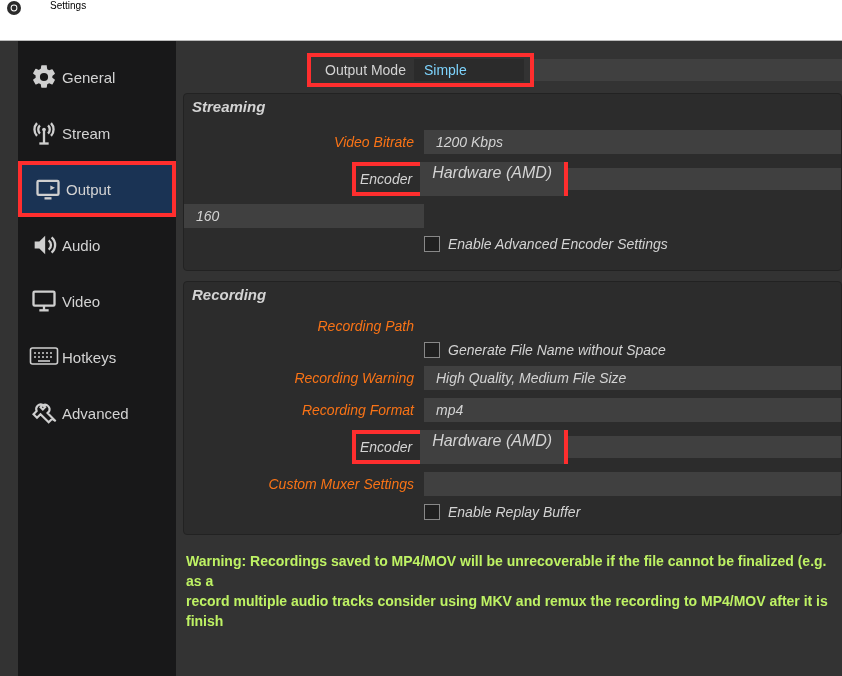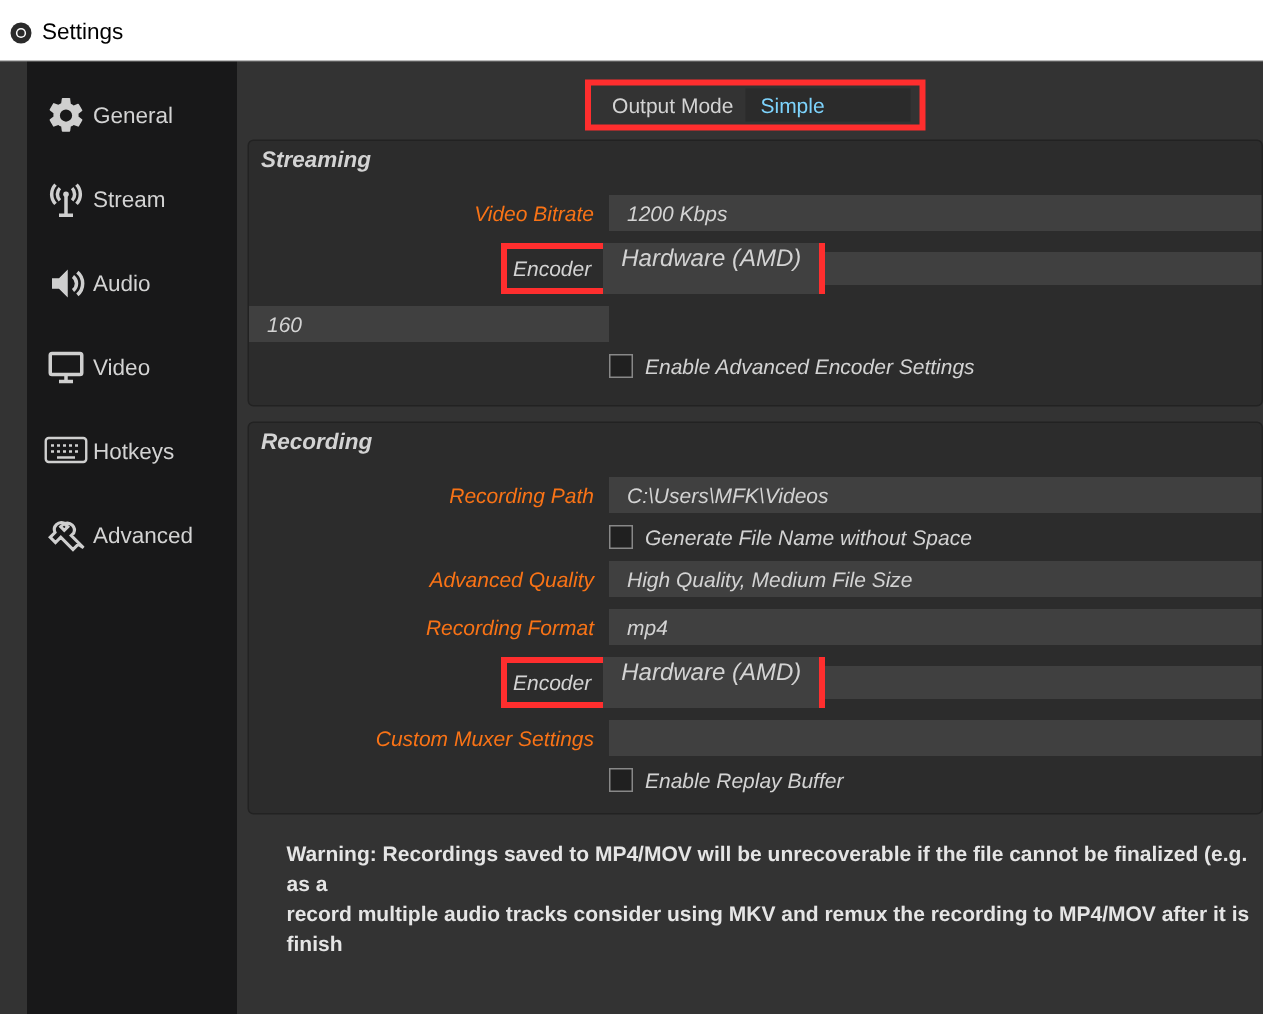--- a/index.html
+++ b/index.html
@@ -1,47 +1,47 @@
 <!DOCTYPE html>
 <html><head>
 <meta charset="utf-8">
 <style>
   html,body{margin:0;padding:0;width:842px;height:676px;overflow:hidden;font-family:"Segoe UI",Tahoma,Arial,sans-serif;background:#fff;}
-  .titlebar{height:30px;display:flex;align-items:flex-end;background:#fff;color:#000;font-size:15px;padding-left:6px;}
+  .titlebar{height:30px;display:flex;align-items:flex-start;background:#fff;color:#000;font-size:10px;padding-left:6px;gap:22px;}
   .titlebar svg{margin-right:6px;}
   .app-body{display:flex;height:635px;background:#333;}
   .gutter-left{width:18px;background:#333;}
-  .sidebar{width:140px;background:#181819;padding-top:8px;}
+  .sidebar{width:158px;background:#181819;padding-top:8px;}
   .side-item{display:flex;align-items:center;height:56px;padding-left:8px;color:#d3d3d3;font-size:15px;cursor:default;box-sizing:border-box;}
   .side-item .icon-wrap{width:36px;display:flex;justify-content:center;align-items:center;}
   .side-item.selected{background:#1a3354;}
   .side-item.highlighted-red{border:4px solid #ff2e2e;}
   .content{flex:1;background:#333;position:relative;color:#d3d3d3;font-size:14px;overflow:hidden;}
-  .top-row{display:flex;align-items:center;height:34px;margin-top:12px;margin-left:7px;flex-direction:column;}
+  .top-row{display:flex;align-items:center;height:34px;margin-top:12px;margin-left:7px;}
   .top-row .spacer{width:124px;}
   .mode-block{display:flex;align-items:center;height:34px;border:4px solid #ff2e2e;box-sizing:border-box;padding:0 6px 0 14px;}
   .mode-label{font-size:14px;color:#d3d3d3;margin-right:8px;}
   .mode-select{background:#2b2b2b;color:#7dd3fc;height:22px;line-height:22px;padding:0 10px;font-size:14px;min-width:90px;}
   .mode-rest{flex:1;height:22px;background:#404040;margin-left:0;}
   .group-box{background:#2c2c2c;border:1px solid #222;border-radius:4px;margin:0 0 10px 7px;position:relative;overflow:visible;font-style:italic;}
   .group-title{position:absolute;top:4px;left:8px;font-weight:bold;color:#d3d3d3;font-size:15px;}
   .grid{display:grid;grid-template-columns:240px 1fr;align-items:center;row-gap:8px;padding-top:4px;}
   .streaming-grid{padding-top:36px;padding-bottom:18px;}
   .recording-grid{padding-top:36px;padding-bottom:14px;}
   .lbl{text-align:right;padding-right:10px;font-size:14px;color:#f97316;}
   .ctrl{height:24px;line-height:24px;background:#404040;color:#d3d3d3;padding-left:12px;font-size:14px;}
   .chk-row{display:flex;align-items:center;grid-column:2;}
   .chk{width:14px;height:14px;border:1px solid #888;background:#202020;margin-right:8px;display:inline-block;}
   .ck-label{font-size:14px;color:#d3d3d3;}
   .enc-row{display:flex;align-items:center;grid-column:1 / 3;height:34px;}
   .enc-row .box{border:4px solid #ff2e2e;display:flex;align-items:center;height:34px;box-sizing:border-box;padding-left:4px;margin-left:168px;}
   .enc-row .box .enc-lbl{padding-right:8px;font-size:14px;}
   .enc-row .box .enc-val{height:34px;line-height:22px;background:#404040;padding:0 12px;font-size:16px;min-width:90px;}
   .enc-row .enc-rest{flex:1;height:22px;background:#404040;}
-  .warning{color:#e5e5e5;font-size:14px;font-weight:bold;line-height:20px;margin-left:33px;margin-top:16px;padding-right:0;}
+  .warning{color:#bef264;font-size:14px;font-weight:bold;line-height:20px;margin-left:10px;margin-top:16px;padding-right:0;}
   .record-quality-val{}
   svg{display:block;}
 </style>
 </head>
 <body>
 
 <div class="titlebar">
   <span>
     <svg width="16" height="16" viewBox="0 0 16 16">
         <circle cx="8" cy="8" r="7" fill="#2b2b2b"></circle>
@@ -72,20 +72,30 @@
             <circle cx="12" cy="9" r="1.6" fill="#cfcfcf" stroke="none"></circle>
             <path d="M8.5 12.5a5 5 0 0 1 0-7"></path>
             <path d="M15.5 5.5a5 5 0 0 1 0 7"></path>
             <path d="M6 14.5a8 8 0 0 1 0-11"></path>
             <path d="M18 3.5a8 8 0 0 1 0 11"></path>
             <line x1="12" y1="10" x2="12" y2="21"></line>
             <line x1="8" y1="21" x2="16" y2="21"></line>
           </svg>
       </span>
       <span>Stream</span>
+    </div>
+    <div class="side-item selected highlighted-red">
+      <span class="icon-wrap">
+        <svg width="28" height="28" viewBox="0 0 24 24" fill="#cfcfcf">
+            <rect x="3" y="5" width="18" height="12" rx="1" fill="none" stroke="#cfcfcf" stroke-width="2"></rect>
+            <rect x="9" y="19" width="6" height="2"></rect>
+            <path d="M6 11h8v-2l4 2-4 2v-2" fill="#cfcfcf" stroke="none"></path>
+          </svg>
+      </span>
+      <span>Output</span>
     </div>
     <div class="side-item">
       <span class="icon-wrap">
         <svg width="28" height="28" viewBox="0 0 24 24" fill="#cfcfcf">
             <path d="M4 9v6h4l5 5V4L8 9H4z"></path>
             <path d="M16 8a5 5 0 0 1 0 8" fill="none" stroke="#cfcfcf" stroke-width="2"></path>
             <path d="M18.5 5.5a8.5 8.5 0 0 1 0 13" fill="none" stroke="#cfcfcf" stroke-width="2"></path>
           </svg>
       </span>
       <span>Audio</span>
@@ -163,29 +173,28 @@
           <span class="chk"></span>
           <span class="ck-label">Enable Advanced Encoder Settings</span>
         </div>
       </div>
     </div>
 
     <div class="group-box">
       <span class="group-title">Recording</span>
       <div class="grid recording-grid">
         <div class="lbl">Recording Path</div>
-        <div class="ctrl">C:\Users\MFK\Videos</div>
 
         <div></div>
         <div class="chk-row">
           <span class="chk"></span>
           <span class="ck-label">Generate File Name without Space</span>
         </div>
 
-        <div class="lbl">Advanced Quality</div>
+        <div class="lbl">Recording Warning</div>
         <div class="ctrl record-quality-val">High Quality, Medium File Size</div>
 
         <div class="lbl">Recording Format</div>
         <div class="ctrl">mp4</div>
 
         <div class="enc-row">
           <div class="box">
             <span class="enc-lbl">Encoder</span>
             <span class="enc-val">Hardware (AMD)</span>
           </div>

